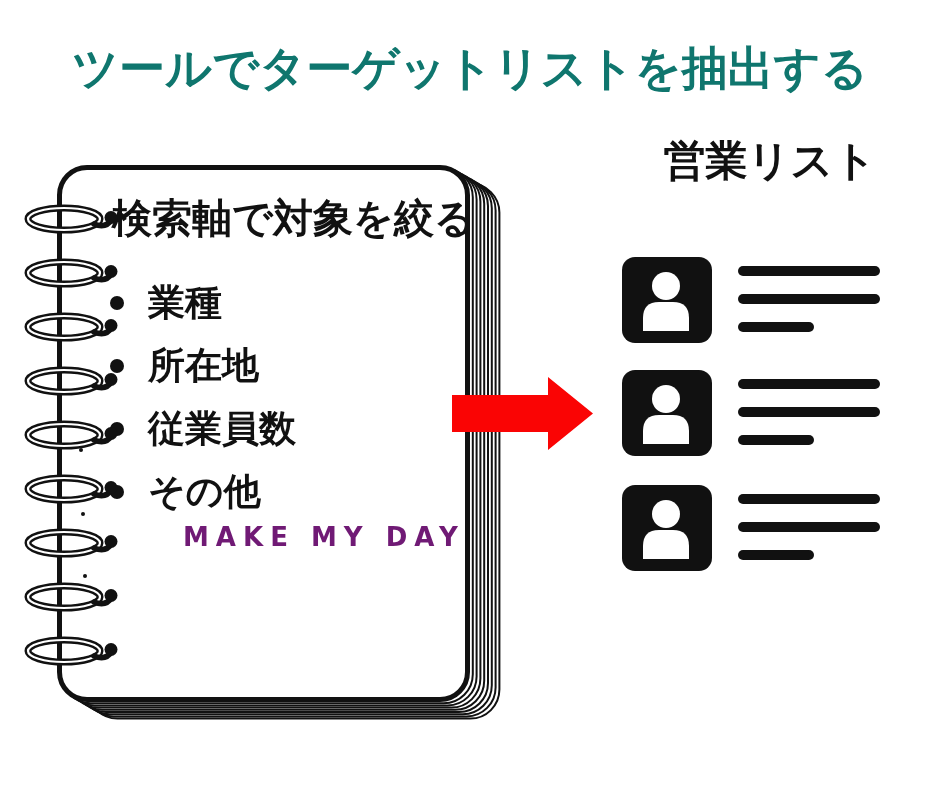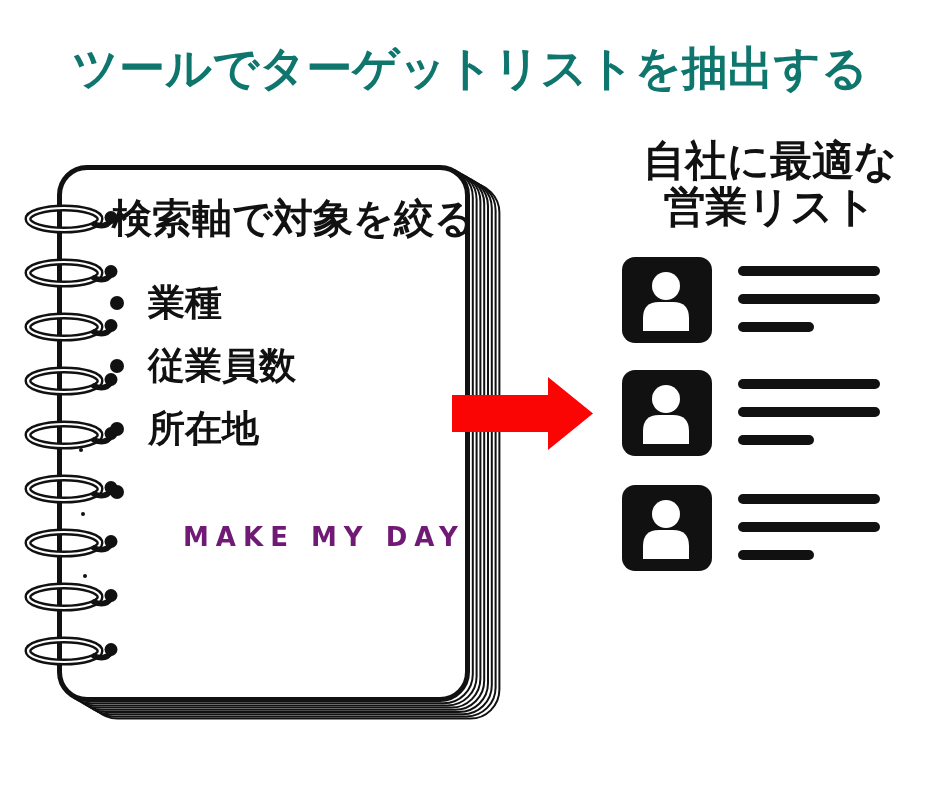--- a/index.html
+++ b/index.html
@@ -145,38 +145,38 @@
 
     <div class="nb-header">検索軸で対象を絞る</div>
 
     <div class="filter-list">
       <div class="list-item">
         <span class="bullet"></span>
         <span class="item-label">業種</span>
       </div>
       <div class="list-item">
         <span class="bullet"></span>
+        <span class="item-label">所在地</span>
+      </div>
+      <div class="list-item">
+        <span class="bullet"></span>
         <span class="item-label">従業員数</span>
       </div>
       <div class="list-item">
         <span class="bullet"></span>
-        <span class="item-label">所在地</span>
-      </div>
-      <div class="list-item">
-        <span class="bullet"></span>
+        <span class="item-label">その他</span>
       </div>
     </div>
   </div>
 
   <svg class="arrow" width="143" height="76" viewBox="0 0 143 76">
     <polygon id="arrow-poly" points="0,19 96,19 96,1 141,37.5 96,74 96,56 0,56" fill="#FA0404"></polygon>
   </svg>
 
   <div class="result-heading">
-    <div>自社に最適な</div>
     <div>営業リスト</div>
   </div>
 
   <div id="sales-list">
       <div class="result-row" style="top: 257px;">
         <svg class="row-icon" width="90" height="86" viewBox="0 0 90 86">
           <rect x="0" y="0" width="90" height="86" rx="13" fill="#111"></rect>
           <circle cx="44" cy="29" r="14" fill="#fff"></circle>
           <path d="M 21 74 L 21 61 Q 21 45 37 45 L 51 45 Q 67 45 67 61 L 67 74 Z" fill="#fff"></path>
         </svg>

